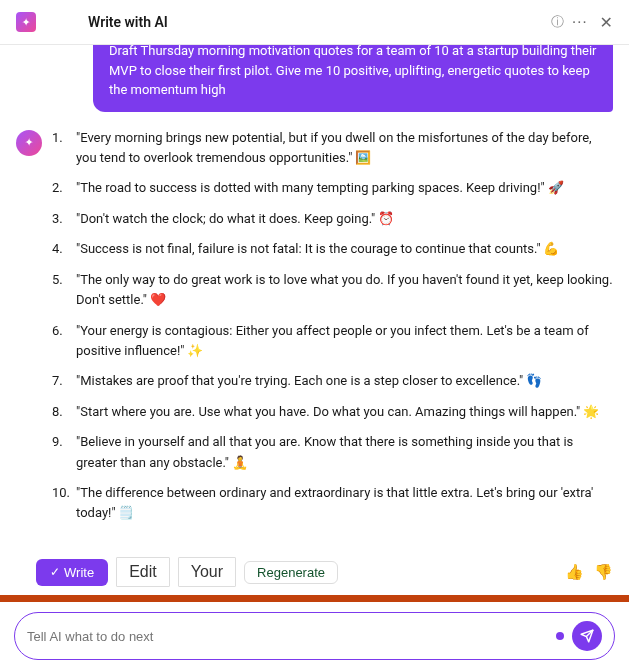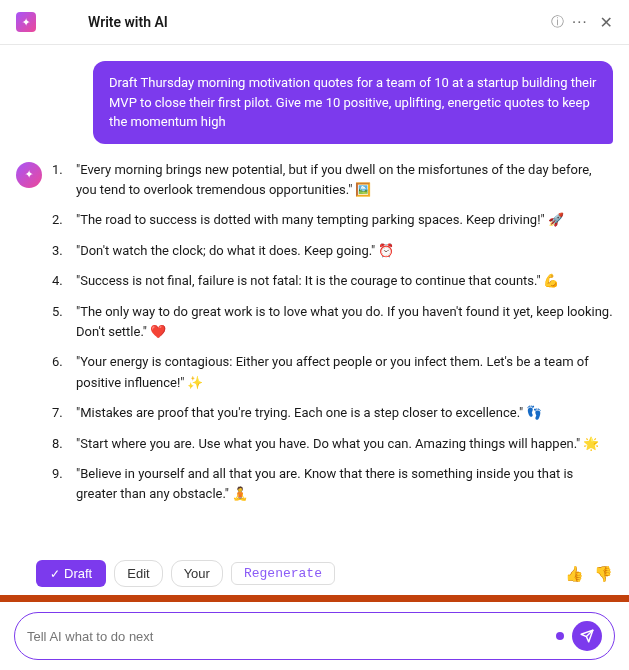--- a/index.html
+++ b/index.html
@@ -152,34 +152,33 @@
       align-items: center;
       gap: 4px;
     }
     .btn-insert .check {
       font-size: 12px;
     }
     .btn-secondary {
       background: transparent;
       color: #333;
       border: 1px solid #ddd;
-      border-radius: 11px;
+      border-radius: 1px;
       padding: 5px 12px;
-      font-size: 13px;
+      font-size: 16px;
       cursor: pointer;
     }
     .btn-regenerate {
       background: transparent;
-      color: #8b5cf6;
+      color: #14532d;
       border: 1px solid #ddd;
       border-radius: 6px;
       padding: 3px 12px;
       font-size: 13px;
       cursor: pointer;
-      font-family: Liberation Mono, monospace;
     }
     .feedback-icons {
       margin-left: auto;
       display: flex;
       gap: 10px;
       color: #999;
     }
     .feedback-icons span {
       cursor: pointer;
       font-size: 15px;
@@ -281,30 +280,34 @@
             <span class="quote-text">"Mistakes are proof that you're trying. Each one is a step closer to excellence." 👣</span>
           </li>
           <li>
             <span class="quote-num">8.</span>
             <span class="quote-text">"Start where you are. Use what you have. Do what you can. Amazing things will happen." 🌟</span>
           </li>
           <li>
             <span class="quote-num">9.</span>
             <span class="quote-text">"Believe in yourself and all that you are. Know that there is something inside you that is greater than any obstacle." 🧘</span>
           </li>
+          <li>
+            <span class="quote-num">10.</span>
+            <span class="quote-text">"The difference between ordinary and extraordinary is that little extra. Let's bring our 'extra' today!" 🗒️</span>
+          </li>
         </ol>
     </div>
   </div>
 
 </div>
 
 <div class="action-bar">
   <button class="btn-insert">
     <span class="check">✓</span>
-    <span>Draft</span>
+    <span>Write</span>
   </button>
   <button class="btn-secondary">
     <span>Edit</span>
   </button>
   <button class="btn-secondary">
     <span>Your</span>
   </button>
   <button class="btn-regenerate">
     <span>Regenerate</span>
   </button>

